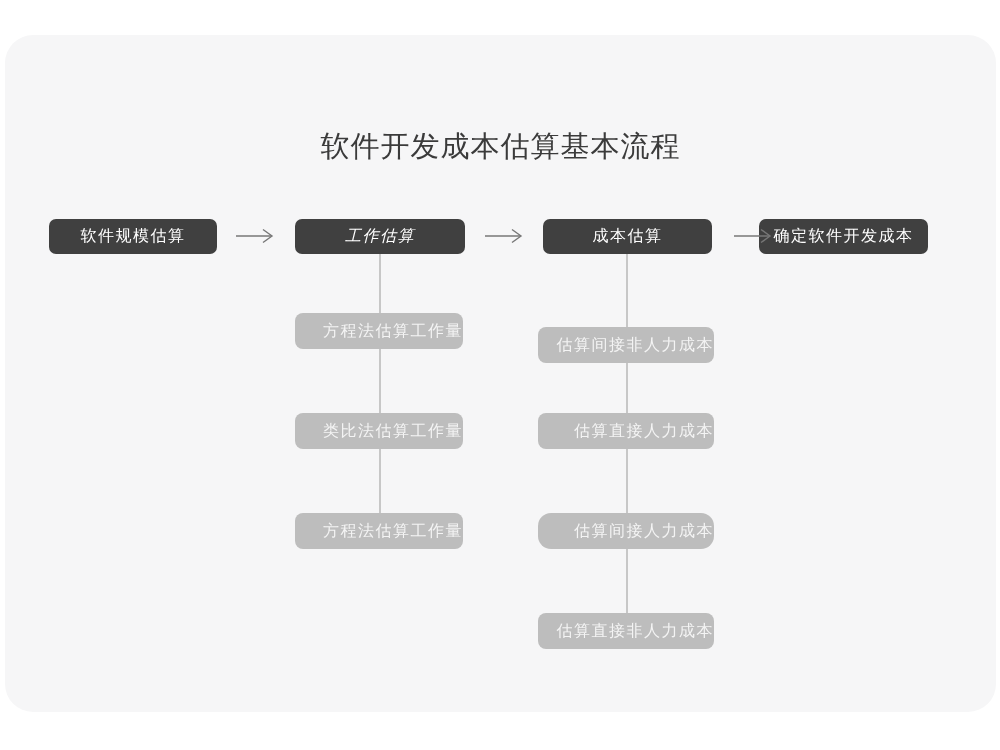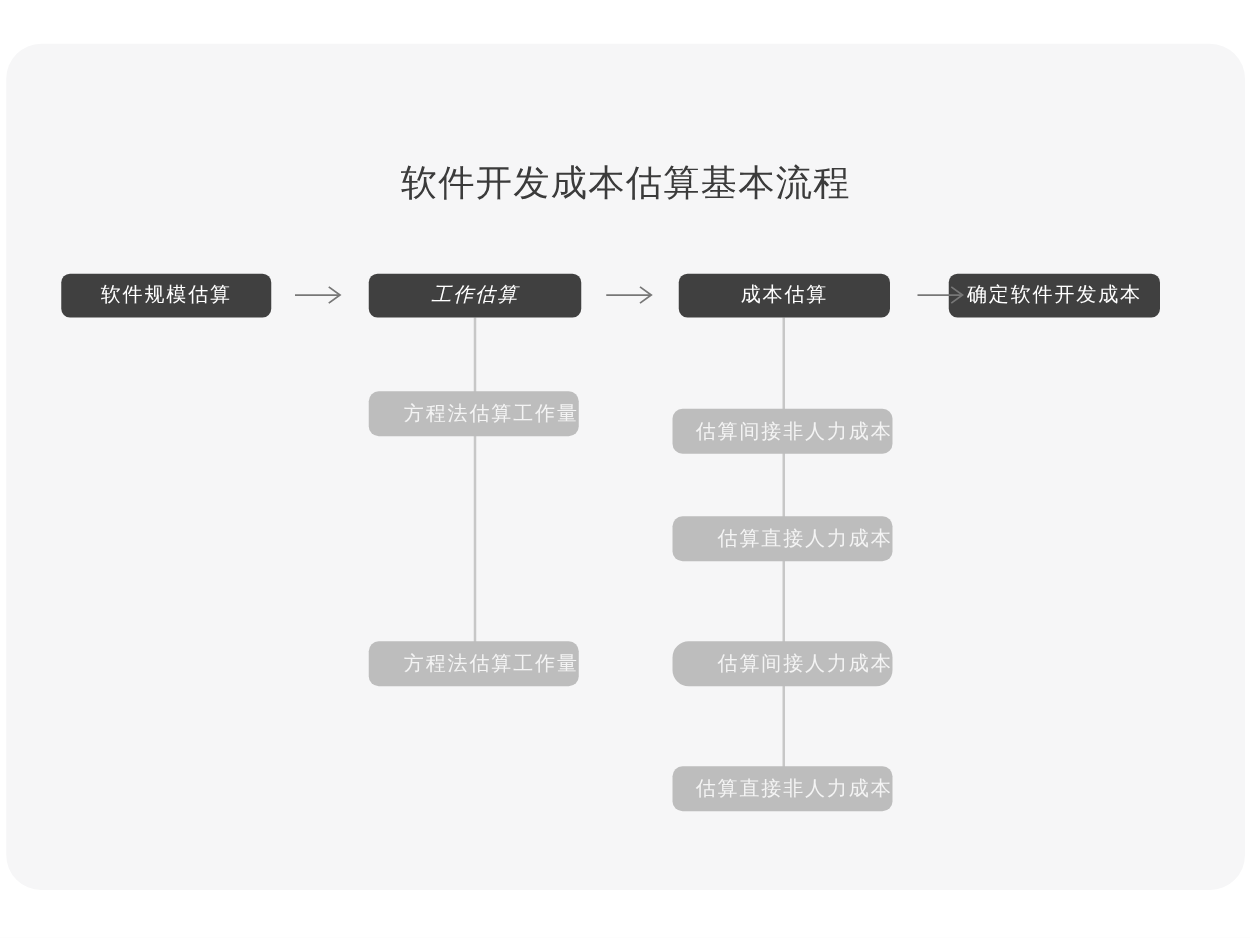--- a/index.html
+++ b/index.html
@@ -123,20 +123,23 @@
     <div class="arrow" id="arrow-2">
       <svg viewBox="0 0 40 16" fill="none" stroke="#777777" stroke-width="1.4">
         <line x1="1" y1="8" x2="36" y2="8"></line>
         <polyline points="28,1.5 37,8 28,14.5" fill="none"></polyline>
       </svg>
     </div>
 
     <div class="node-sub" id="work-node-0">
       <span>方程法估算工作量</span>
     </div>
+    <div class="node-sub" id="work-node-1">
+      <span>类比法估算工作量</span>
+    </div>
     <div class="node-sub" id="work-node-2">
       <span>方程法估算工作量</span>
     </div>
 
     <div class="node-sub" id="cost-node-0">
       <span>估算间接非人力成本</span>
     </div>
     <div class="node-sub" id="cost-node-1">
       <span>估算直接人力成本</span>
     </div>

